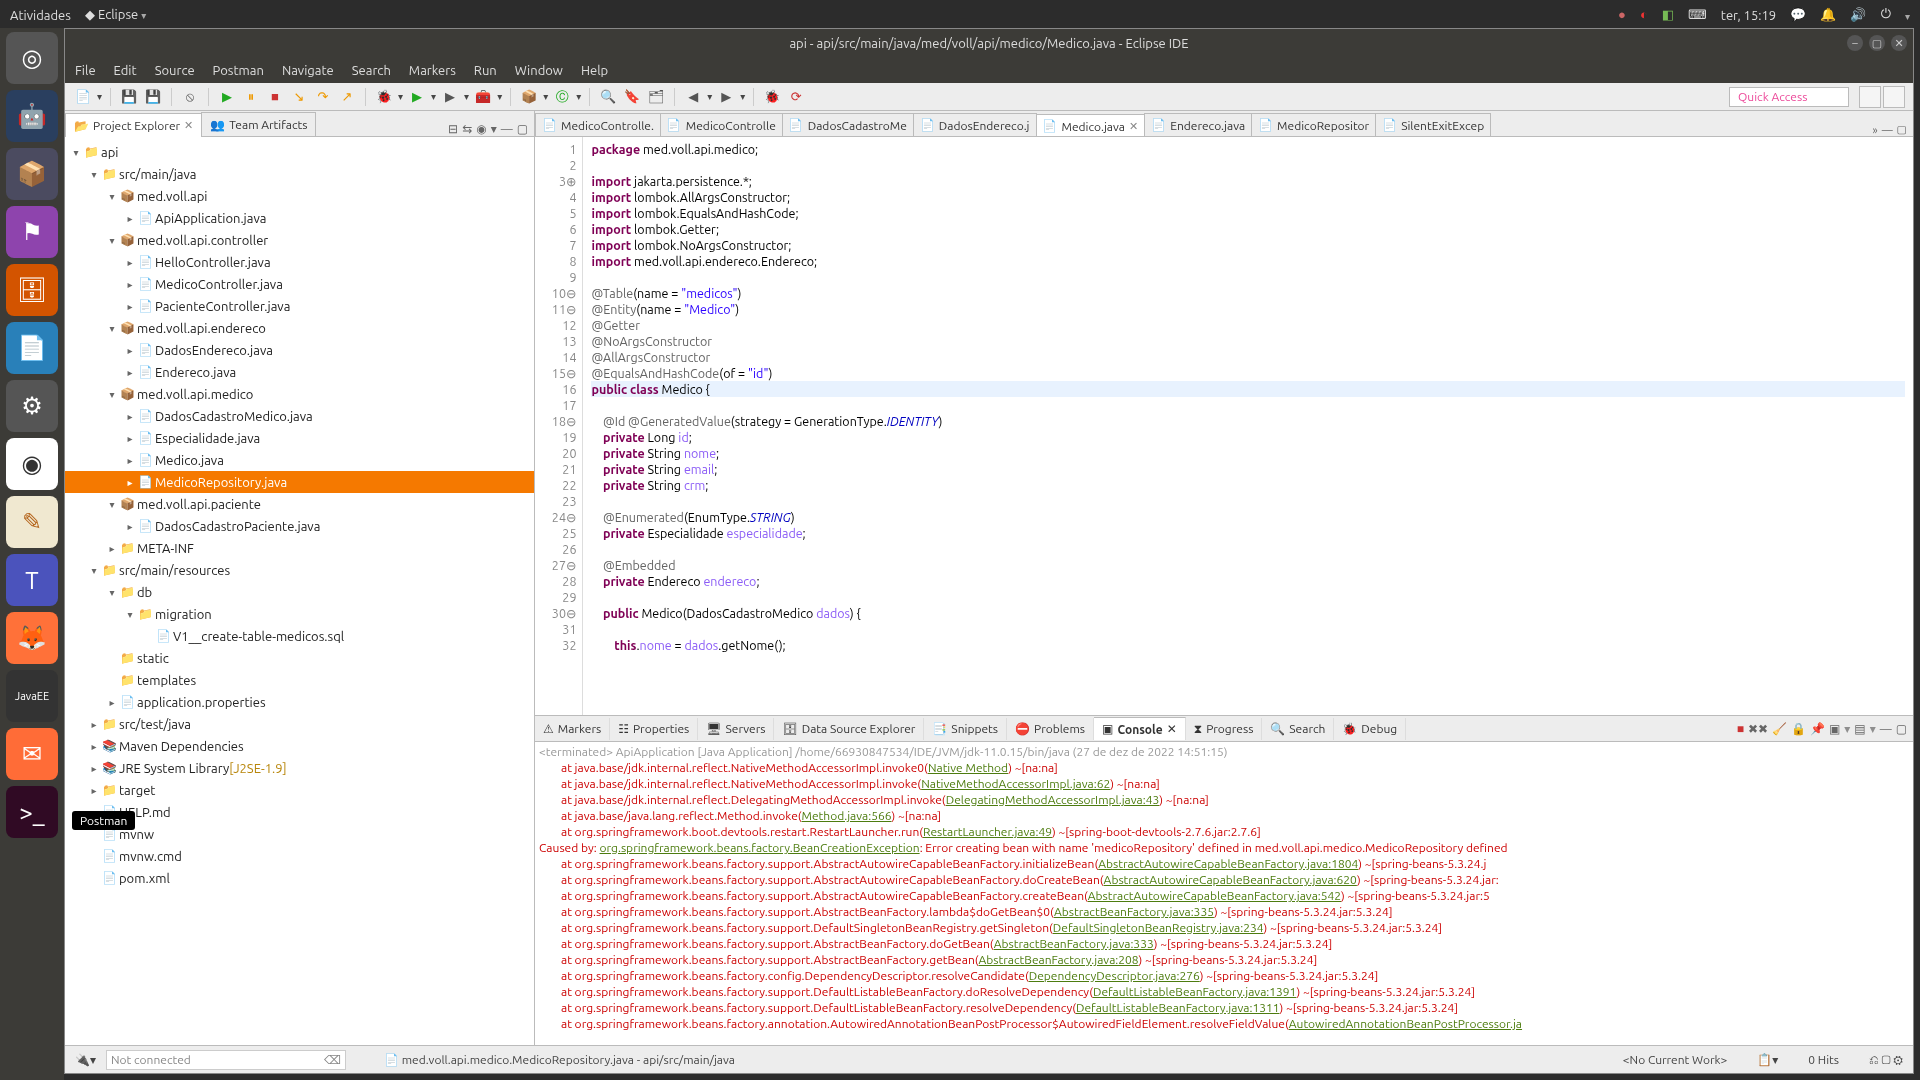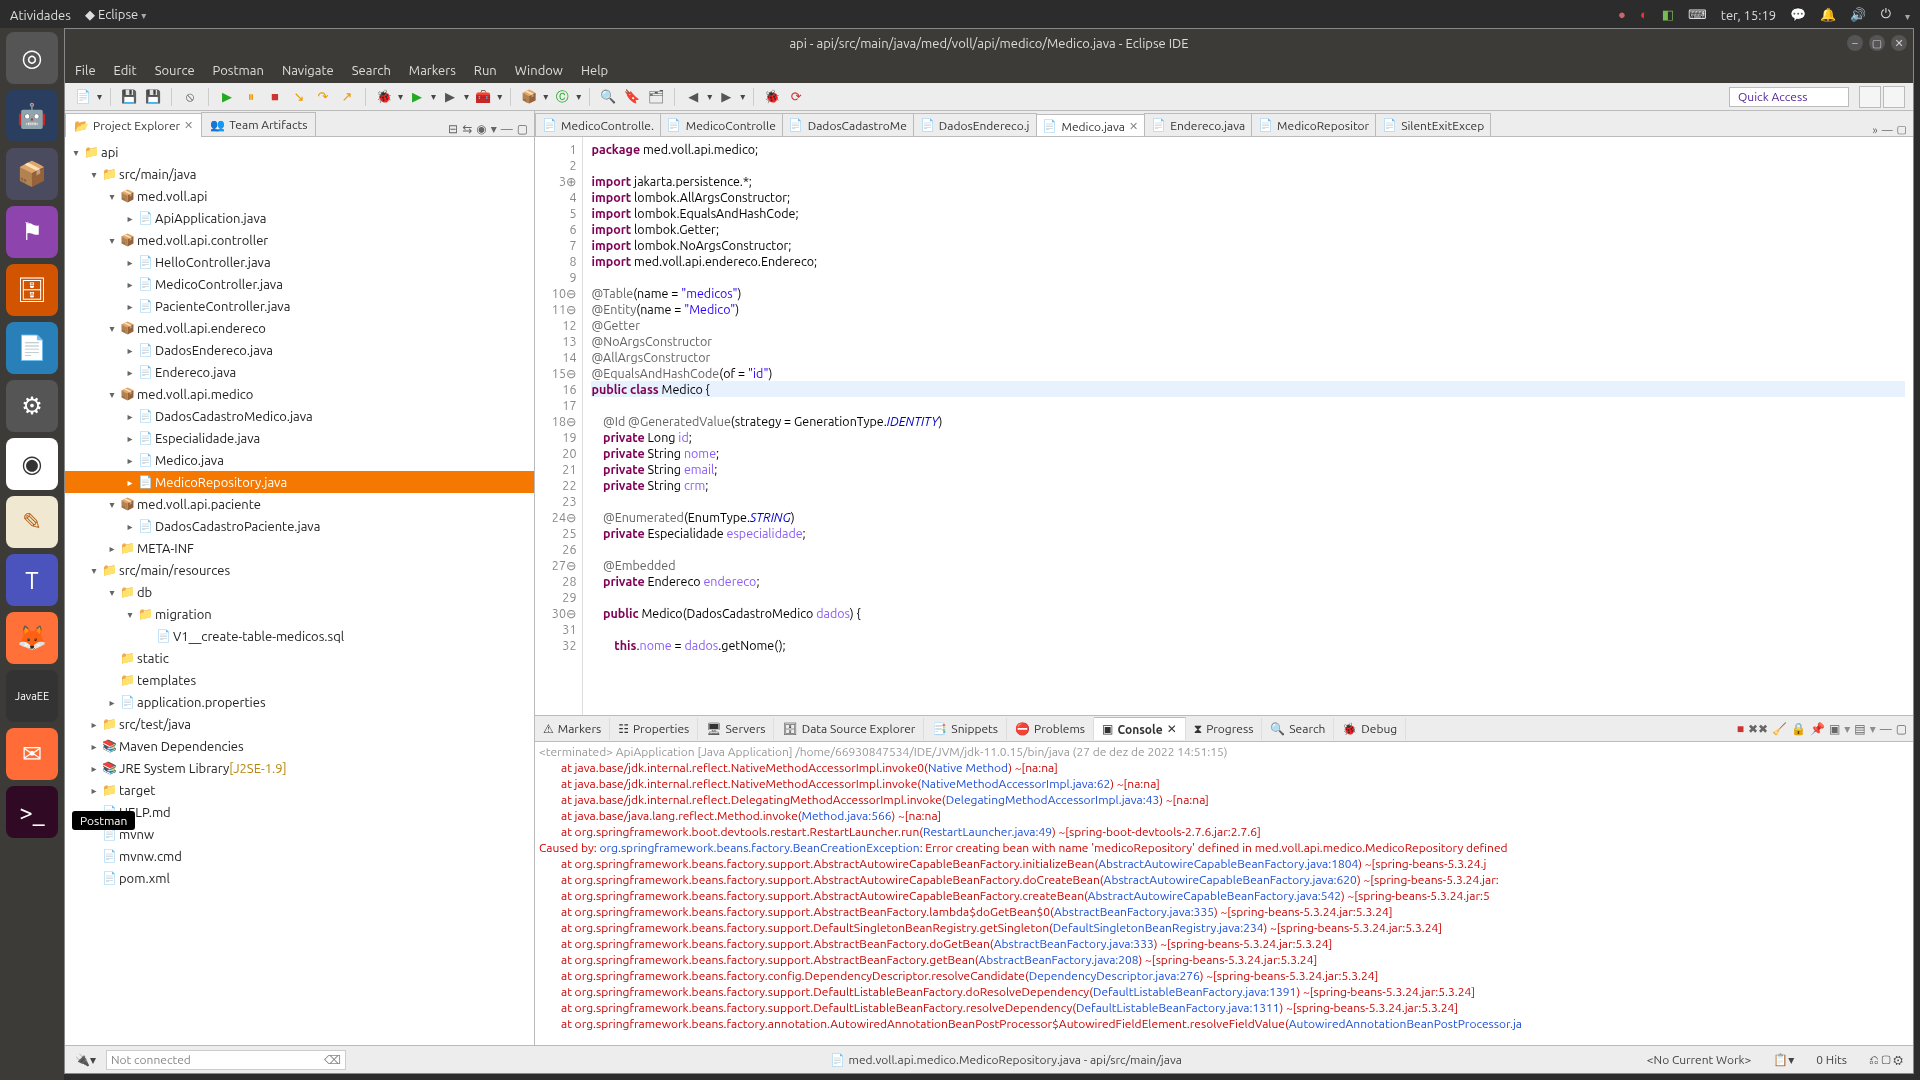--- a/index.html
+++ b/index.html
@@ -11,21 +11,21 @@
 .dock-icon { width:52px; height:52px; border-radius:8px; display:flex; align-items:center; justify-content:center; font-size:24px; color:#fff; }
 .eclipse-window { position:absolute; left:64px; top:28px; right:6px; bottom:6px; background:#f0f0f0; border:1px solid #888; display:flex; flex-direction:column; }
 .title-bar { height:28px; background:#3c3b37; color:#ddd; display:flex; align-items:center; justify-content:center; position:relative; font-size:13px; }
 .title-btns { position:absolute; right:6px; display:flex; gap:6px; }
 .title-btns span { width:16px; height:16px; border-radius:8px; background:#555; display:inline-flex; align-items:center; justify-content:center; font-size:11px; color:#ccc; }
 .menu-bar { height:26px; background:#3c3b37; color:#ddd; display:flex; align-items:center; padding:0 10px; gap:18px; font-size:13px; }
 .menu-bar span { cursor:pointer; }
 .tool-bar { height:28px; background:#ededed; border-bottom:1px solid #bbb; display:flex; align-items:center; padding:0 8px; gap:4px; }
 .tool-bar .tbtn { width:20px; height:20px; display:inline-flex; align-items:center; justify-content:center; font-size:13px; color:#555; }
 .tool-bar .sep { width:1px; height:18px; background:#ccc; margin:0 4px; }
-.qa { margin-left:auto; background:#fff; border:1px solid #bbb; padding:2px 8px; width:120px; height:20px; font-size:12px; color:#4c1d95; display:flex; align-items:center; }
+.qa { margin-left:auto; background:#fff; border:1px solid #bbb; padding:2px 8px; width:120px; height:20px; font-size:12px; color:#ec4899; display:flex; align-items:center; }
 .persp { display:flex; gap:2px; margin-left:6px; }
 .persp .pbtn { width:22px; height:22px; border:1px solid #bbb; background:#f5f5f5; }
 
 .workspace { flex:1; display:flex; min-height:0; }
 .left-pane { width:470px; background:#fff; border-right:1px solid #bbb; display:flex; flex-direction:column; }
 .tabs { height:26px; background:#ededed; border-bottom:1px solid #bbb; display:flex; align-items:flex-end; position:relative; }
 .tab { padding:4px 8px; background:#ededed; border:1px solid #bbb; border-bottom:none; margin-right:-1px; font-size:12px; display:flex; align-items:center; gap:4px; color:#333; height:24px; }
 .tab.active { background:#fff; position:relative; top:1px; }
 .tab .close { color:#888; font-size:11px; }
 .tabs .view-icons { margin-left:auto; display:flex; gap:4px; padding-right:6px; font-size:12px; color:#666; }
@@ -55,27 +55,27 @@
 
 .bottom-pane { height:330px; border-top:1px solid #bbb; display:flex; flex-direction:column; background:#fff; }
 .console-tabs { height:26px; background:#ededed; border-bottom:1px solid #bbb; display:flex; align-items:center; font-size:12px; }
 .ctab { padding:4px 8px; display:flex; align-items:center; gap:4px; color:#333; border-right:1px solid #ddd; }
 .ctab.active { background:#fff; border-top:1px solid #bbb; }
 .con-icons { margin-left:auto; display:flex; gap:4px; padding-right:6px; color:#666; align-items:center; }
 .con-icons span { font-size:12px; }
 .console { flex:1; font-family:"DejaVu Sans Mono",monospace; font-size:12px; line-height:16px; overflow:hidden; white-space:pre; padding:2px 4px; color:#000; }
 .console .hdr { color:#999; }
 .console .err { color:#cc0000; }
-.console .link { color:#1d4ed8; }
+.console .link { color:#4d7c0f; text-decoration:underline; }
 
 .status-bar { height:28px; background:#ededed; border-top:1px solid #bbb; display:flex; align-items:center; font-size:12px; color:#444; padding:0 10px; gap:18px; }
 .status-bar .sb-left { display:flex; align-items:center; gap:10px; }
 .status-bar .sb-input { background:#fff; border:1px solid #ccc; height:20px; width:240px; padding:0 4px; color:#888; display:flex; align-items:center; justify-content:space-between; }
-.status-bar .sb-center { flex:1; text-align:center; padding-left:20px; }
-.status-bar .sb-right { display:flex; gap:22px; align-items:center; }
+.status-bar .sb-center { flex:1; text-align:left; padding-left:20px; }
+.status-bar .sb-right { display:flex; gap:30px; align-items:center; }
 
 .nav-tooltip { position:absolute; left:72px; top:811px; background:#000; color:#fff; padding:3px 8px; border-radius:3px; font-size:12px; z-index:99; }
 </style>
 </head>
 <body>
 
 <div class="top-panel">
   <div class="left">
     <span>Atividades</span>
     <span>◆ <span>Eclipse</span> <span class="tri">▾</span></span>

